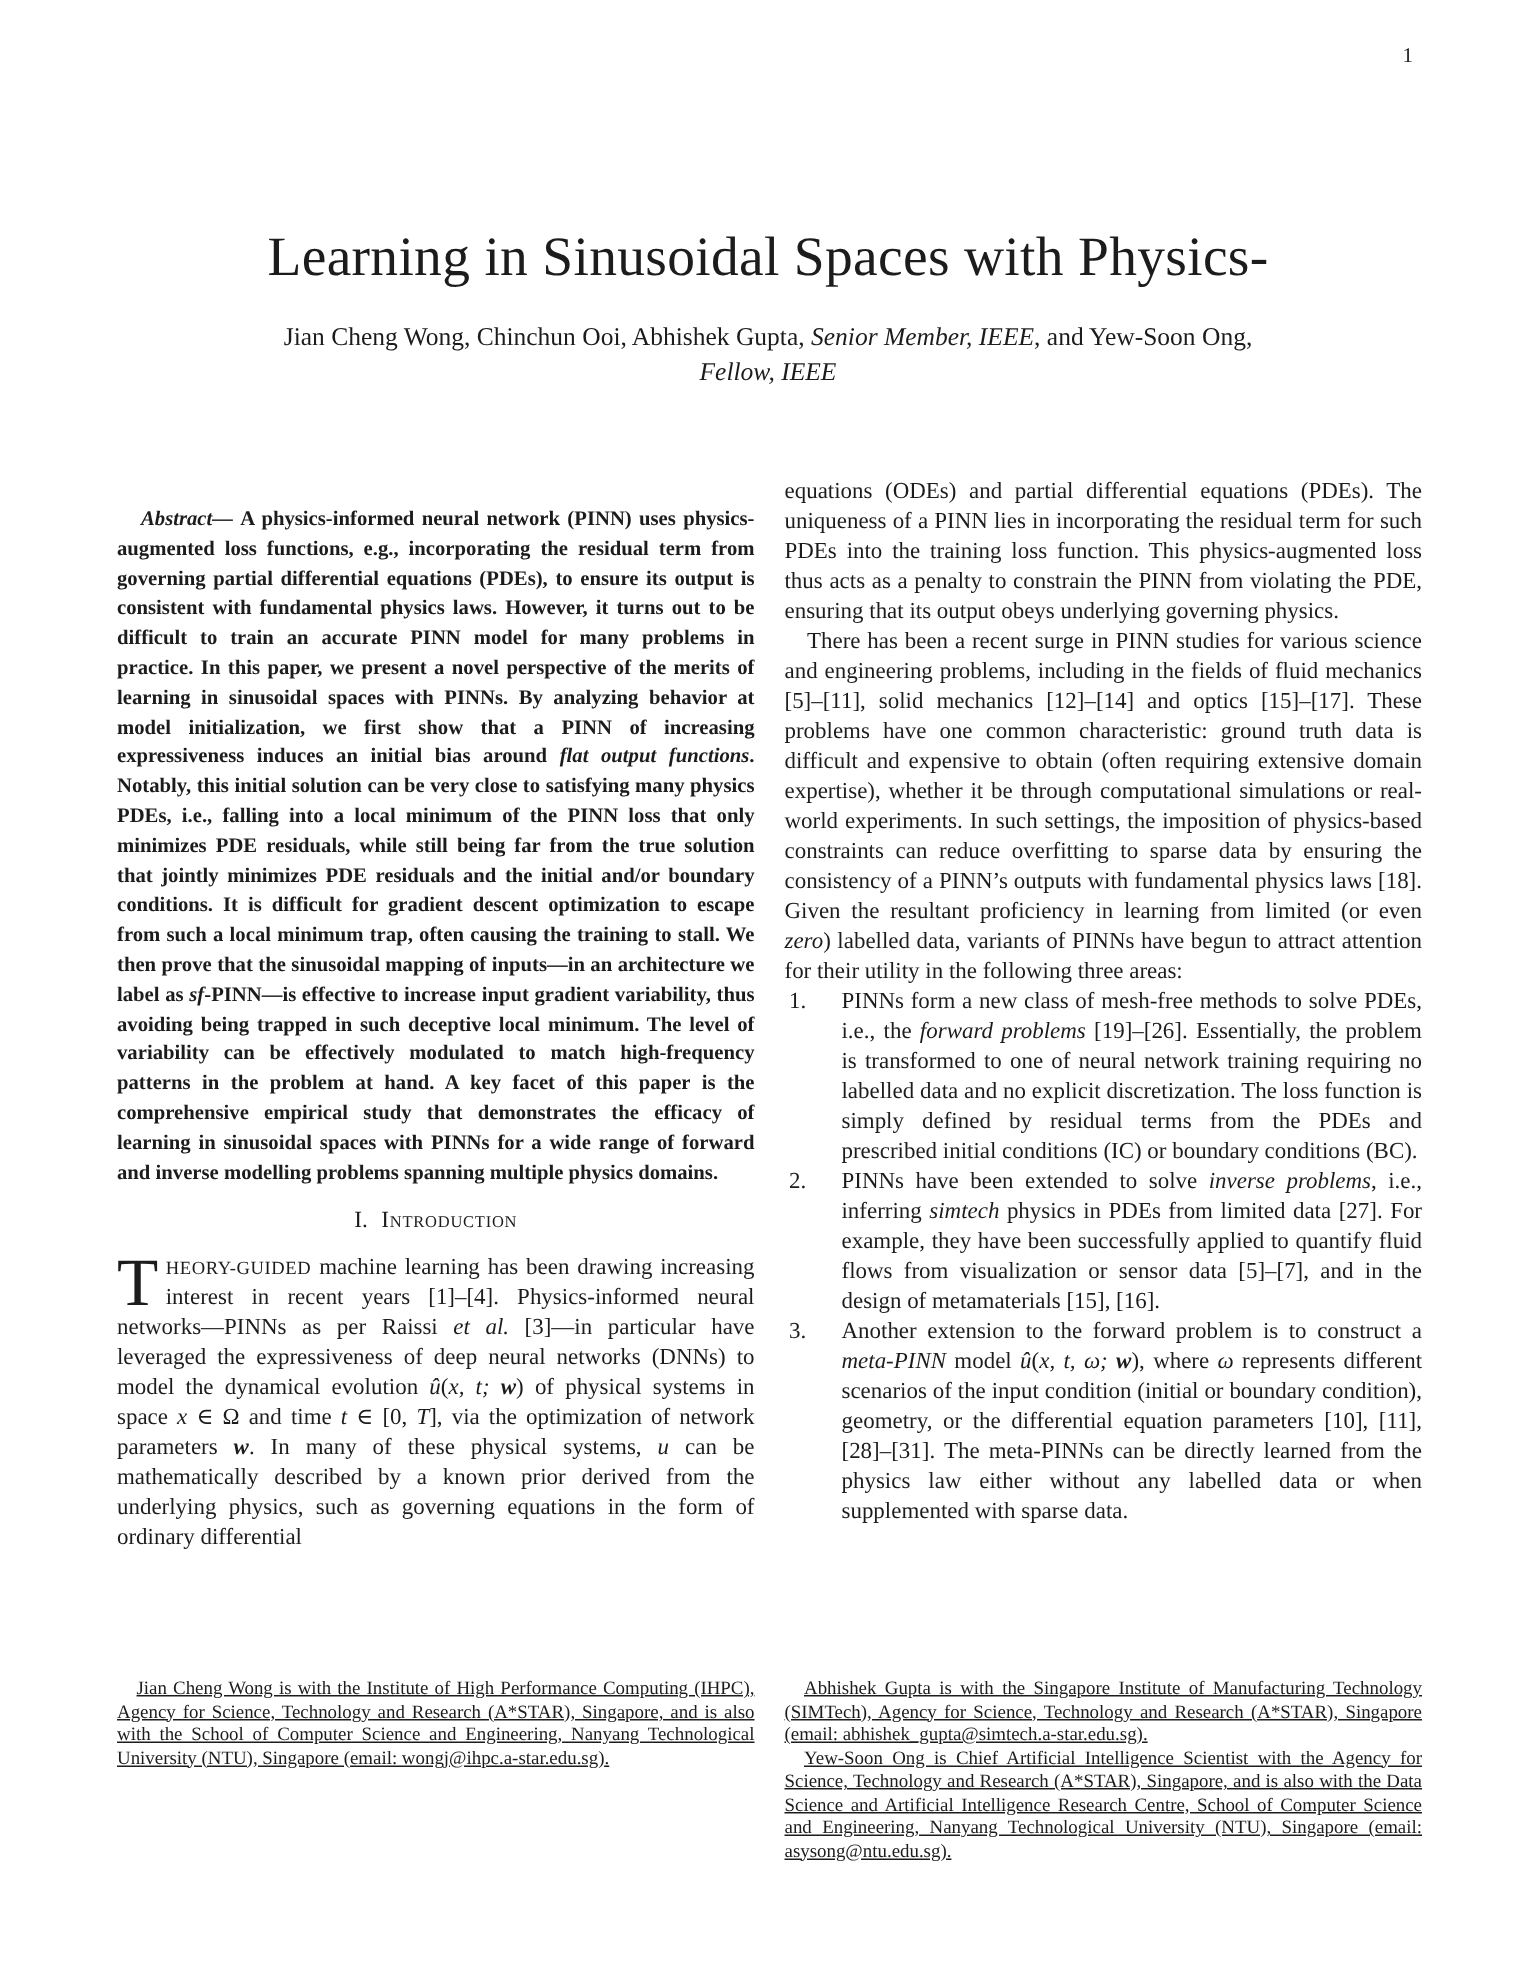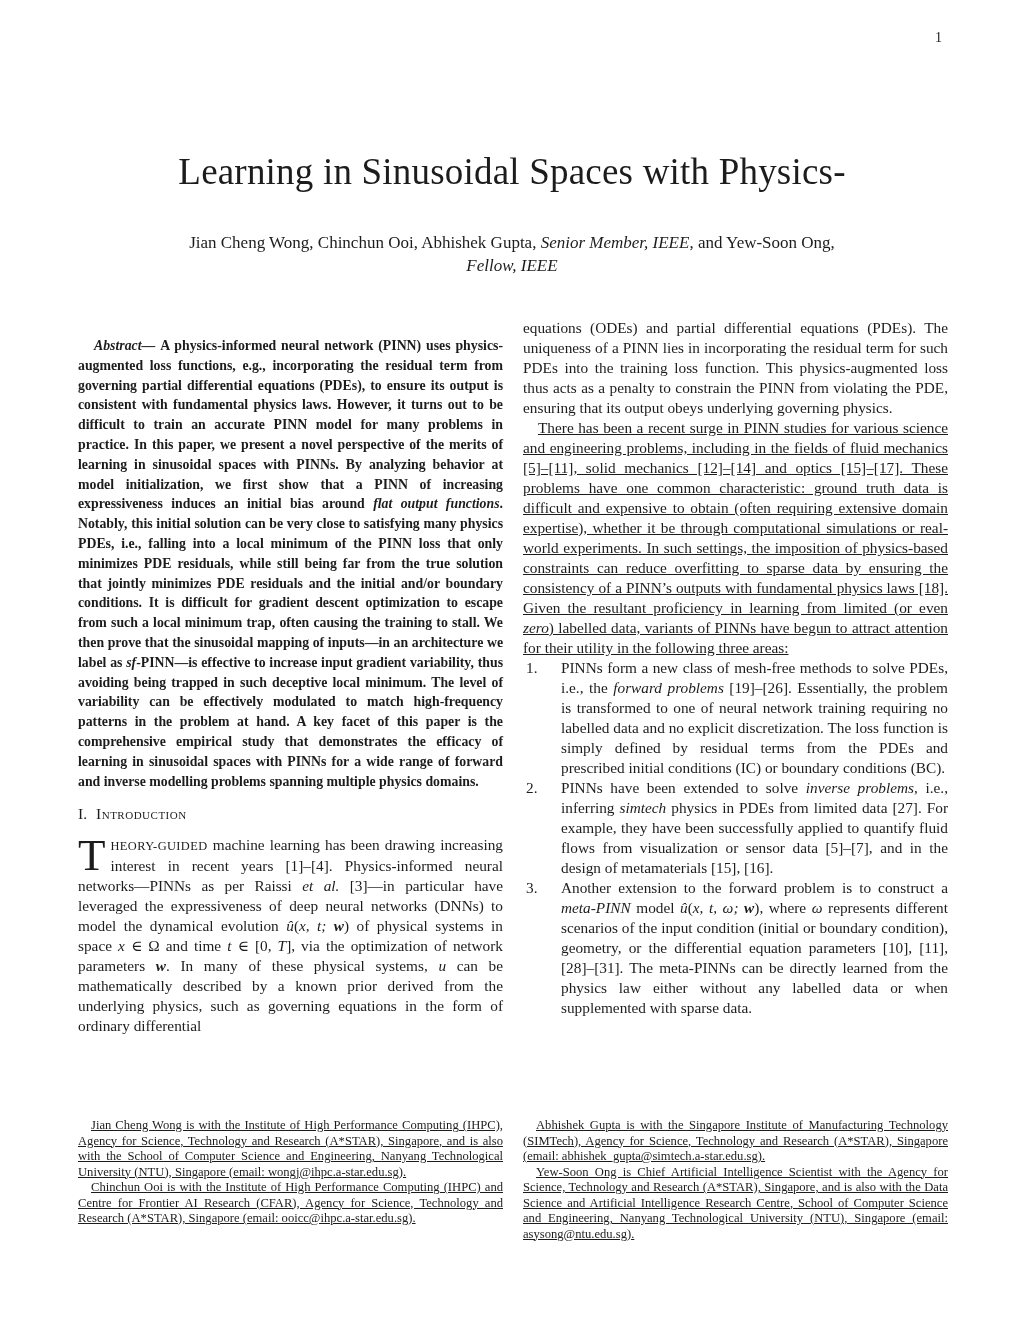--- a/index.html
+++ b/index.html
@@ -20,21 +20,21 @@
 
   .title {
     position: absolute; top: 101px; left: 0; width: 100%;
     text-align: center;
     font-size: 37px; font-weight: 400; line-height: 48px;
     letter-spacing: 0.2px;
     margin-top: 47px;
   }
 
   .authors {
-    position: absolute; top: 231px; left: 0; width: 100%;
+    position: absolute; top: 213px; left: 0; width: 100%;
     text-align: center;
     font-size: 17px; line-height: 23px;
   }
 
   .col {
     position: absolute; width: 425px;
     text-align: justify;
   }
   .col-left  { left: 78px;  top: 336px; }
   .col-right { left: 523px; top: 318px; }
@@ -42,27 +42,28 @@
   .abstract, .index-terms {
     font-size: 13.8px; line-height: 19.8px;
     font-weight: bold;
     text-indent: 16px;
   }
   .abstract { margin-bottom: 14px; }
   .index-terms { margin-bottom: 31px; }
 
   .section-heading {
     font-size: 15.5px; font-weight: 400;
+    text-align: center;
     margin-bottom: 12px;
   }
   .sc { font-variant: small-caps; letter-spacing: 0.5px; }
   .heading-num { margin-right: 9px; }
 
   .body-para { font-size: 15.3px; line-height: 20px; }
-  .indent { text-indent: 15px; text-decoration: underline; }
+  .indent { text-indent: 15px; }
 
   .drop-cap {
     float: left;
     font-size: 45px; line-height: 36px;
     padding: 2px 5px 0 0;
   }
   .first-word { font-size: 12.4px; letter-spacing: 0.4px; }
 
   .numbered-list { list-style: none; font-size: 15.3px; line-height: 20px; }
   .numbered-list li { position: relative; padding-left: 38px; }
@@ -121,21 +122,20 @@
       </li>
       <li>
         <span class="li-num">3.</span>
         <span><span>Another extension to the forward problem is to construct a </span><span class="run-i">meta-PINN</span><span> model </span><span class="run-i">û</span><span>(</span><span class="run-i">x, t, ω; </span><span class="run-bi">w</span><span>), where </span><span class="run-i">ω</span><span> represents different scenarios of the input condition (initial or boundary condition), geometry, or the differential equation parameters [10], [11], [28]–[31]. The meta-PINNs can be directly learned from the physics law either without any labelled data or when supplemented with sparse data.</span></span>
       </li>
     </ol>
   </div>
 
   <div class="footnote fn-left">
     <p>Jian Cheng Wong is with the Institute of High Performance Computing (IHPC), Agency for Science, Technology and Research (A*STAR), Singapore, and is also with the School of Computer Science and Engineering, Nanyang Technological University (NTU), Singapore (email: wongj@ihpc.a-star.edu.sg).</p>
-    <p>Chinchun Ooi is with the Institute of High Performance Computing (IHPC) and Centre for Frontier AI Research (CFAR), Agency for Science, Technology and Research (A*STAR), Singapore (email: ooicc@ihpc.a-star.edu.sg).</p>
   </div>
 
   <div class="footnote fn-right">
     <p>Abhishek Gupta is with the Singapore Institute of Manufacturing Technology (SIMTech), Agency for Science, Technology and Research (A*STAR), Singapore (email: abhishek_gupta@simtech.a-star.edu.sg).</p>
     <p>Yew-Soon Ong is Chief Artificial Intelligence Scientist with the Agency for Science, Technology and Research (A*STAR), Singapore, and is also with the Data Science and Artificial Intelligence Research Centre, School of Computer Science and Engineering, Nanyang Technological University (NTU), Singapore (email: asysong@ntu.edu.sg).</p>
   </div>
 
 </div>
 
 </body></html>

